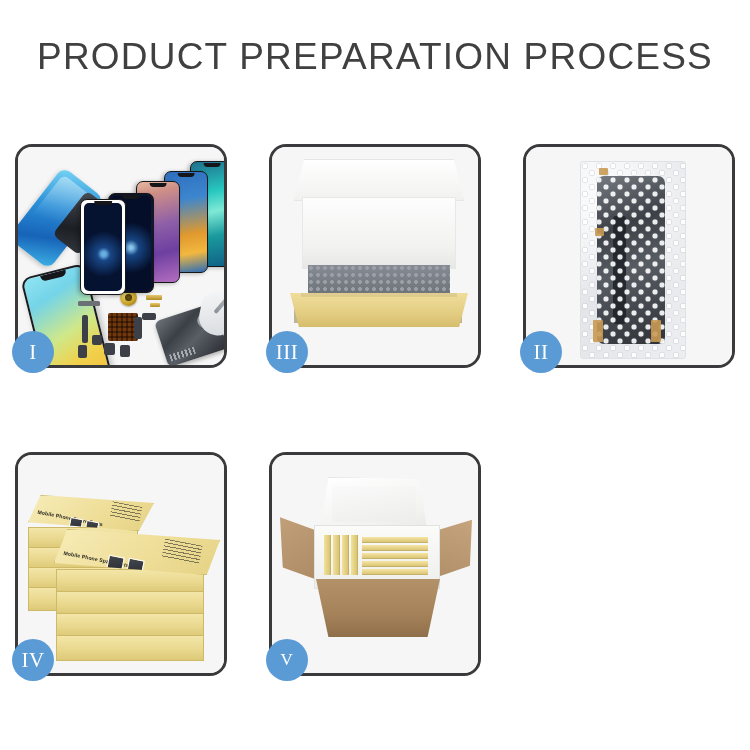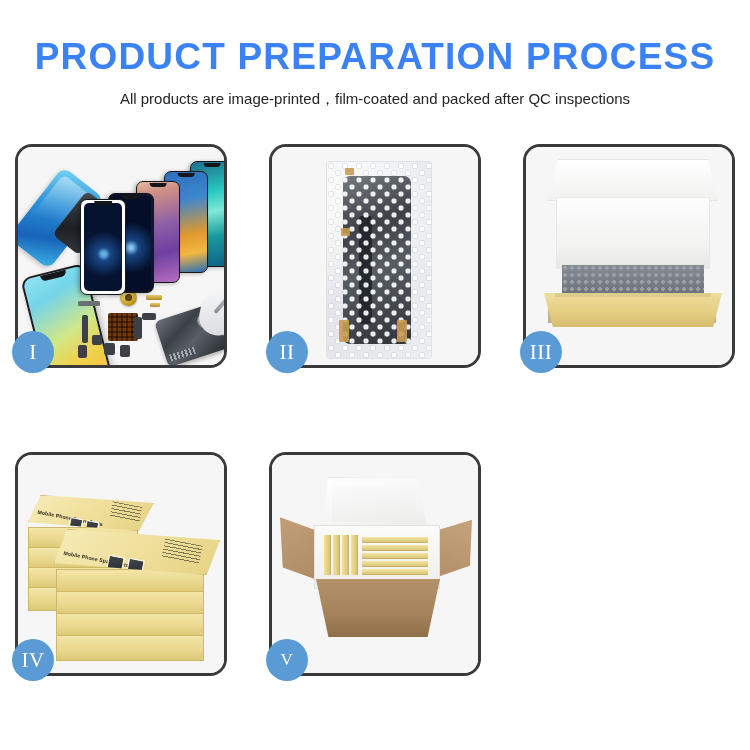--- a/index.html
+++ b/index.html
@@ -16,22 +16,22 @@
   }
 
   
   .header {
     padding-top: 38px;
     text-align: center;
   }
   .title {
     font-size: 37px;
     letter-spacing: 1.2px;
-    color: #3b82f6;
-    font-weight: 700;
+    color: #404040;
+    font-weight: 400;
     line-height: 1.05;
     white-space: nowrap;
   }
   .subtitle {
     margin-top: 13px;
     font-size: 15px;
     color: #242424;
     font-weight: 400;
     white-space: nowrap;
   }
@@ -409,21 +409,20 @@
     position: absolute; left: 108px; top: 80px;
     width: 3px; height: 88px;
     background: rgba(110,88,56,0.45);
   }
 </style>
 </head>
 <body>
 
 <div class="header">
   <div class="title">PRODUCT PREPARATION PROCESS</div>
-  <div class="subtitle">All products are image-printed，film-coated and packed after QC inspections</div>
 </div>
 
 <div class="grid">
 
   <div class="panel">
     <div class="panel-inner">
       <div class="p1">
         <div class="ph-blue"></div>
         <div class="ph-dark-sm"></div>
         <div class="lineup">
@@ -462,47 +461,47 @@
             <div class="driver"></div>
           </div>
         </div>
       </div>
     </div>
     <div class="badge">I</div>
   </div>
 
   <div class="panel">
     <div class="panel-inner">
+      <div class="p3">
+        <div class="flat-lid"></div>
+        <div class="flat-foam"></div>
+        <div class="flat-grey"></div>
+        <div class="flat-corner-l"></div>
+        <div class="flat-corner-r"></div>
+        <div class="flat-base"></div>
+      </div>
+    </div>
+    <div class="badge">III</div>
+  </div>
+
+  <div class="panel">
+    <div class="panel-inner">
       <div class="p2">
         <div class="bubble-bag">
           <div class="inner-part"></div>
           <div class="inner-flex"></div>
           <div class="tab-tan" style="left:18px;top:6px;width:9px;height:7px;"></div>
           <div class="tab-tan" style="left:14px;top:66px;width:9px;height:8px;"></div>
           <div class="tab-tan" style="left:12px;top:158px;width:10px;height:22px;"></div>
           <div class="tab-tan" style="left:70px;top:158px;width:10px;height:22px;"></div>
           <div class="bubbles"></div>
         </div>
       </div>
     </div>
     <div class="badge">II</div>
-  </div>
-
-  <div class="panel">
-    <div class="panel-inner">
-      <div class="p3">
-        <div class="flat-lid"></div>
-        <div class="flat-foam"></div>
-        <div class="flat-grey"></div>
-        <div class="flat-corner-l"></div>
-        <div class="flat-corner-r"></div>
-        <div class="flat-base"></div>
-      </div>
-    </div>
-    <div class="badge">III</div>
   </div>
 
   <div class="panel">
     <div class="panel-inner">
       <div class="p4">
         <div class="stack">
 
           <div class="sbox" style="left:2px;top:54px;width:108px;height:20px;"></div>
           <div class="sbox" style="left:2px;top:74px;width:108px;height:20px;"></div>
           <div class="sbox" style="left:2px;top:94px;width:108px;height:20px;"></div>

